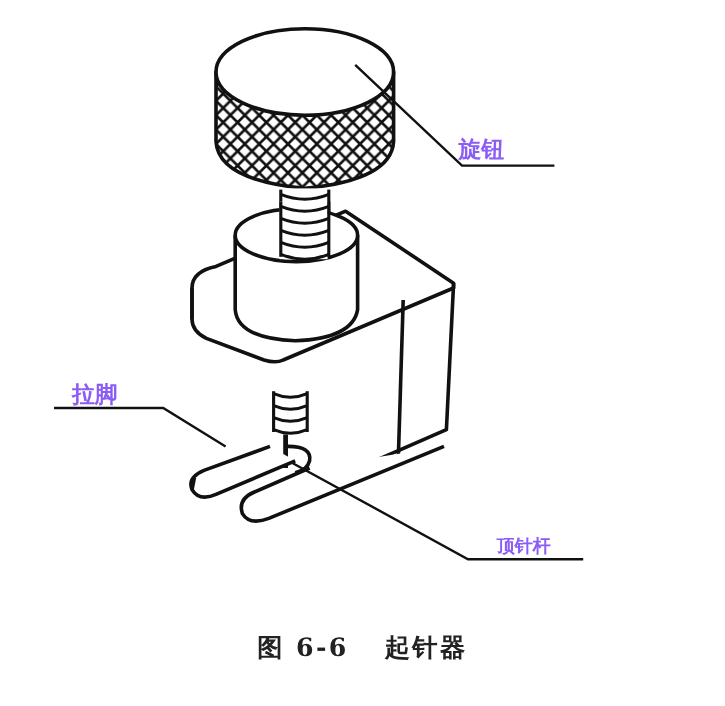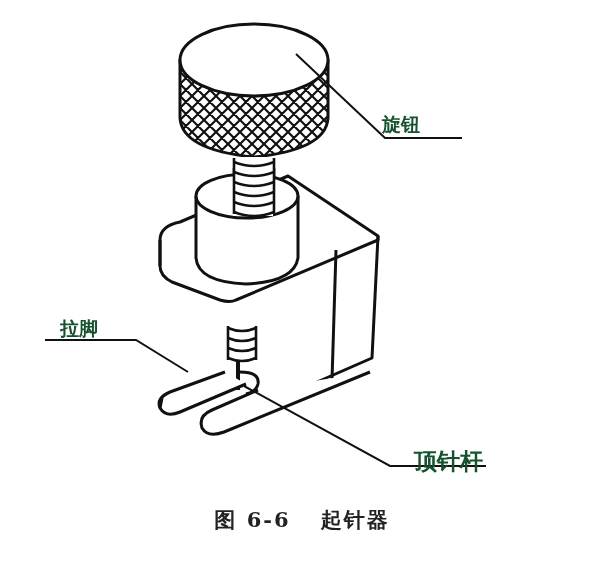--- a/index.html
+++ b/index.html
@@ -1,22 +1,22 @@
 <!DOCTYPE html>
 <html><head>
   <meta charset="utf-8">
   <style>
     html, body { margin: 0; padding: 0; background: #ffffff; }
     body { width: 604px; height: 588px; position: relative; overflow: hidden; }
     #figure { position: absolute; left: 0; top: 0; width: 604px; height: 588px; }
-    .lbl { position: absolute; font-family: "DejaVu Serif", serif; font-weight: bold; color: #14532d; white-space: nowrap; text-align: right; }
+    .lbl { position: absolute; font-family: "DejaVu Serif", serif; font-weight: bold; color: #8b5cf6; white-space: nowrap; text-align: right; }
     #lbl-knob { left: 382px; top: 112px; font-size: 19px; }
     #lbl-leg { left: 60px; top: 316px; font-size: 19px; }
-    #lbl-pin { left: 414px; top: 446px; font-size: 23px; }
-    #caption { position: absolute; left: 0; width: 604px; top: 506px; text-align: center; font-family: "DejaVu Serif", serif; font-weight: bold; font-size: 21px; color: #222; letter-spacing: 2px; }
+    #lbl-pin { left: 414px; top: 446px; font-size: 15px; }
+    #caption { position: absolute; left: 0; width: 604px; top: 526px; text-align: center; font-family: "DejaVu Serif", serif; font-weight: bold; font-size: 21px; color: #222; letter-spacing: 2px; }
     #caption span.num { margin-right: 30px; }
   </style>
 </head>
 <body>
 
 <svg id="figure" viewBox="0 0 604 588" xmlns="http://www.w3.org/2000/svg">
   <defs>
     <pattern id="knurl" patternUnits="userSpaceOnUse" width="12" height="12" patternTransform="rotate(0)">
       <path d="M0,0 L12,12 M12,0 L0,12 M-3,9 L3,15 M9,-3 L15,3 M-3,3 L3,-3 M9,15 L15,9" stroke="#111" stroke-width="2.2" fill="none"></path>
     </pattern>

